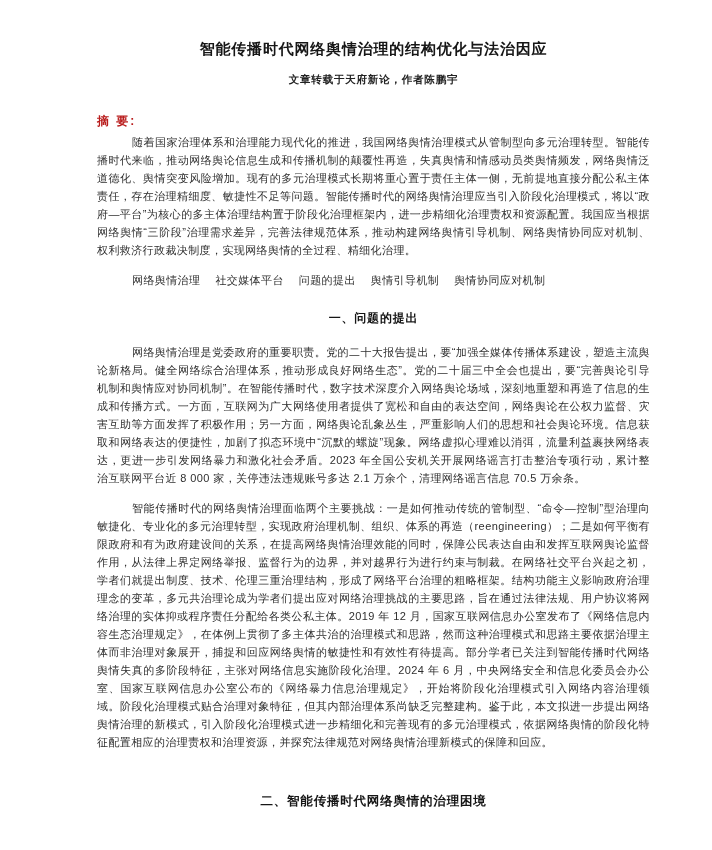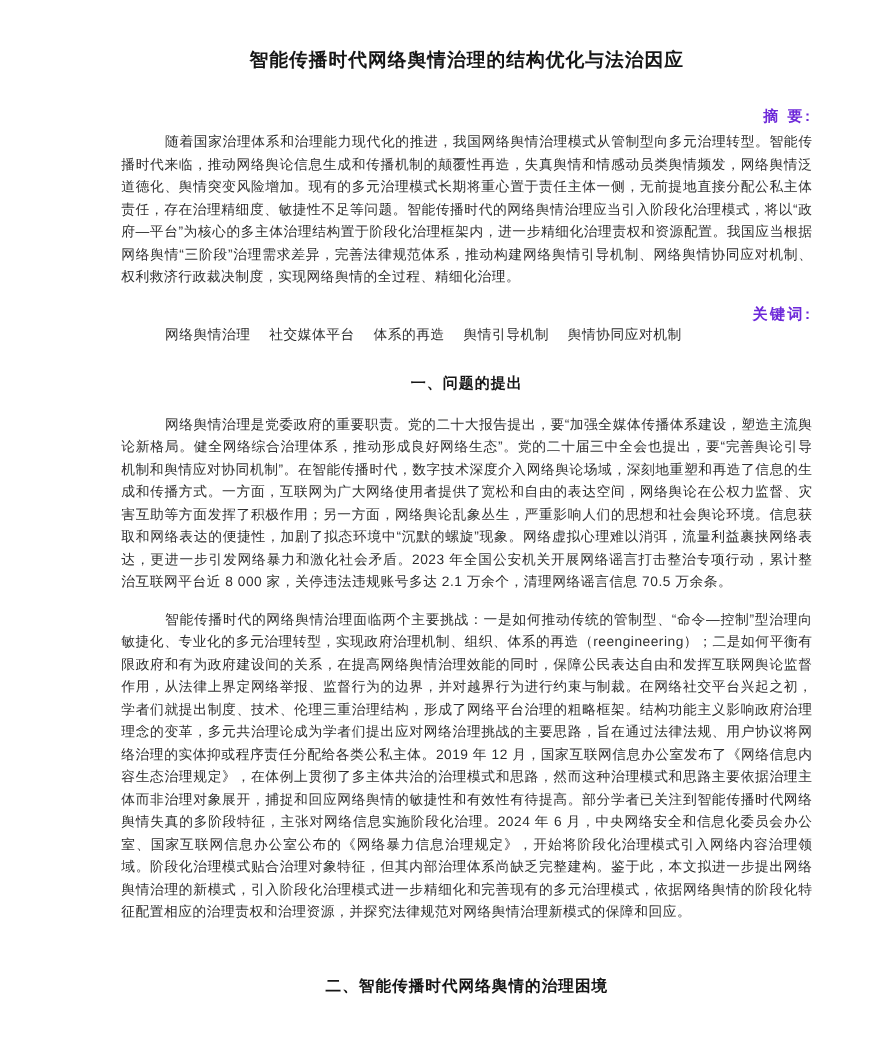--- a/index.html
+++ b/index.html
@@ -32,25 +32,25 @@
   .subtitle {
     margin: 0;
     text-align: center;
     font-size: 10.5px;
     line-height: 16px;
     font-weight: bold;
     color: #222222;
     letter-spacing: 0.8px;
   }
   .c-head {
-    text-align: right;
+    text-align: left;
     font-size: 12px;
     line-height: 16px;
     font-weight: bold;
-    color: #6d28d9;
+    color: #b91c1c;
     letter-spacing: 2px;
   }
   .abstract-head { margin: 26px 0 4px 0; }
   .kw-head { margin: 10px 0 0 0; }
   .para {
     margin: 0 0 12px 0;
     font-size: 11px;
     line-height: 18px;
     text-align: justify;
     text-indent: 35px;
@@ -86,29 +86,29 @@
   }
   .body-para-first { margin-top: 12px; }
 </style>
 </head>
 <body>
 
 <div class="doc">
 
   <h1 class="title">智能传播时代网络舆情治理的结构优化与法治因应</h1>
 
+  <div class="subtitle">文章转载于天府新论，作者陈鹏宇</div>
 
   <div class="c-head abstract-head">摘 要:</div>
 
   <p class="para abstract-text">随着国家治理体系和治理能力现代化的推进，我国网络舆情治理模式从管制型向多元治理转型。智能传播时代来临，推动网络舆论信息生成和传播机制的颠覆性再造，失真舆情和情感动员类舆情频发，网络舆情泛道德化、舆情突变风险增加。现有的多元治理模式长期将重心置于责任主体一侧，无前提地直接分配公私主体责任，存在治理精细度、敏捷性不足等问题。智能传播时代的网络舆情治理应当引入阶段化治理模式，将以“政府—平台”为核心的多主体治理结构置于阶段化治理框架内，进一步精细化治理责权和资源配置。我国应当根据网络舆情“三阶段”治理需求差异，完善法律规范体系，推动构建网络舆情引导机制、网络舆情协同应对机制、权利救济行政裁决制度，实现网络舆情的全过程、精细化治理。</p>
 
-  <div class="c-head kw-head">关键词:</div>
 
   <p class="keywords">
-    <span class="kw">网络舆情治理</span><span class="kw">社交媒体平台</span><span class="kw">体系的再造</span><span class="kw">舆情引导机制</span><span class="kw">舆情协同应对机制</span>
+    <span class="kw">网络舆情治理</span><span class="kw">社交媒体平台</span><span class="kw">问题的提出</span><span class="kw">舆情引导机制</span><span class="kw">舆情协同应对机制</span>
   </p>
 
   <h2 class="sec-head center">一、问题的提出</h2>
 
   <p class="para body-para-first">网络舆情治理是党委政府的重要职责。党的二十大报告提出，要“加强全媒体传播体系建设，塑造主流舆论新格局。健全网络综合治理体系，推动形成良好网络生态”。党的二十届三中全会也提出，要“完善舆论引导机制和舆情应对协同机制”。在智能传播时代，数字技术深度介入网络舆论场域，深刻地重塑和再造了信息的生成和传播方式。一方面，互联网为广大网络使用者提供了宽松和自由的表达空间，网络舆论在公权力监督、灾害互助等方面发挥了积极作用；另一方面，网络舆论乱象丛生，严重影响人们的思想和社会舆论环境。信息获取和网络表达的便捷性，加剧了拟态环境中“沉默的螺旋”现象。网络虚拟心理难以消弭，流量利益裹挟网络表达，更进一步引发网络暴力和激化社会矛盾。2023 年全国公安机关开展网络谣言打击整治专项行动，累计整治互联网平台近 8 000 家，关停违法违规账号多达 2.1 万余个，清理网络谣言信息 70.5 万余条。</p>
 
   <p class="para">智能传播时代的网络舆情治理面临两个主要挑战：一是如何推动传统的管制型、“命令—控制”型治理向敏捷化、专业化的多元治理转型，实现政府治理机制、组织、体系的再造（reengineering）；二是如何平衡有限政府和有为政府建设间的关系，在提高网络舆情治理效能的同时，保障公民表达自由和发挥互联网舆论监督作用，从法律上界定网络举报、监督行为的边界，并对越界行为进行约束与制裁。在网络社交平台兴起之初，学者们就提出制度、技术、伦理三重治理结构，形成了网络平台治理的粗略框架。结构功能主义影响政府治理理念的变革，多元共治理论成为学者们提出应对网络治理挑战的主要思路，旨在通过法律法规、用户协议将网络治理的实体抑或程序责任分配给各类公私主体。2019 年 12 月，国家互联网信息办公室发布了《网络信息内容生态治理规定》，在体例上贯彻了多主体共治的治理模式和思路，然而这种治理模式和思路主要依据治理主体而非治理对象展开，捕捉和回应网络舆情的敏捷性和有效性有待提高。部分学者已关注到智能传播时代网络舆情失真的多阶段特征，主张对网络信息实施阶段化治理。2024 年 6 月，中央网络安全和信息化委员会办公室、国家互联网信息办公室公布的《网络暴力信息治理规定》，开始将阶段化治理模式引入网络内容治理领域。阶段化治理模式贴合治理对象特征，但其内部治理体系尚缺乏完整建构。鉴于此，本文拟进一步提出网络舆情治理的新模式，引入阶段化治理模式进一步精细化和完善现有的多元治理模式，依据网络舆情的阶段化特征配置相应的治理责权和治理资源，并探究法律规范对网络舆情治理新模式的保障和回应。</p>
 
   <h2 class="sec-head left">二、智能传播时代网络舆情的治理困境</h2>
 

